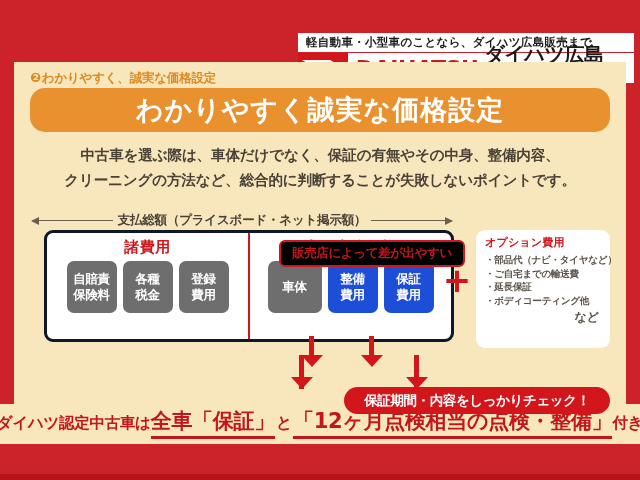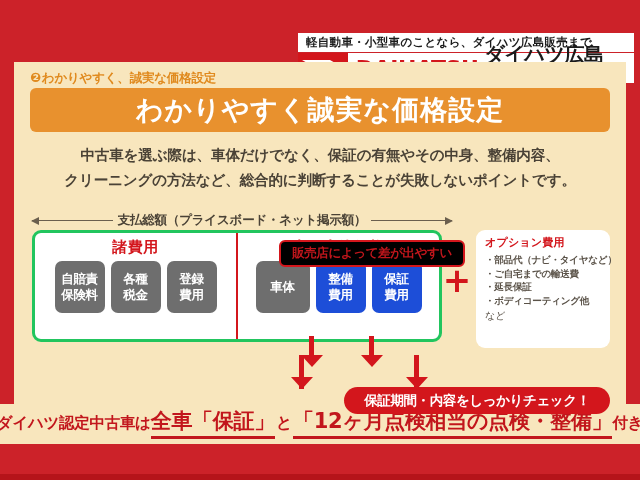--- a/index.html
+++ b/index.html
@@ -35,21 +35,21 @@
     background:#f8e6bd;
   }
   .section-label{
     position:absolute;left:16px;top:8px;font-size:12.5px;font-weight:800;
     color:#e08a1e;letter-spacing:-.2px;white-space:nowrap;
   }
   .section-label .num{font-size:13px;margin-right:1px;}
 
   .title-banner{
     position:absolute;left:16px;top:26px;width:580px;height:44px;
-    background:#e8912e;border-radius:6px;
+    background:#e8912e;border-radius:15px;
     display:flex;align-items:center;justify-content:center;
   }
   .title-banner span{
     color:#ffffff;font-size:27px;font-weight:800;letter-spacing:1px;
   }
 
   .lead{
     position:absolute;left:20px;top:80px;width:572px;text-align:center;
     color:#4a4236;font-size:14.6px;font-weight:700;line-height:25px;letter-spacing:-.2px;
   }
@@ -68,22 +68,22 @@
   .total-row .line.l::before{left:-1px;border-right:8px solid #6b5f4e;}
   .total-row .line.r::after{right:-1px;border-left:8px solid #6b5f4e;}
   .total-row .cap{
     color:#4a4236;font-size:12.5px;font-weight:800;white-space:nowrap;letter-spacing:-.2px;
   }
 
   
   .structure{position:absolute;left:18px;top:168px;width:578px;height:125px;}
 
   .total-box{
-    position:absolute;left:0;top:0;width:404px;height:106px;
-    background:#ffffff;border:3px solid #22c55e;border-radius:9px;
+    position:absolute;left:12px;top:0;width:404px;height:106px;
+    background:#ffffff;border:3px solid #0f172a;border-radius:9px;
     display:flex;
   }
   .sub-box{flex:1;display:flex;flex-direction:column;align-items:center;padding-top:5px;}
   .sub-box.left{border-right:2.5px solid #d3161c;}
   .sub-title{color:#d3161c;font-size:15px;font-weight:800;letter-spacing:.5px;margin-bottom:4px;}
   .chips{display:flex;gap:6px;}
   .chip{
     width:50px;height:52px;border-radius:7px;
     display:flex;flex-direction:column;align-items:center;justify-content:center;
     color:#ffffff;font-size:12.5px;font-weight:800;line-height:16px;letter-spacing:-.3px;
@@ -104,21 +104,21 @@
   .option-title{
     color:#d3161c;font-size:11px;font-weight:800;text-align:left;
     letter-spacing:.2px;margin-bottom:3px;
   }
   .option-list{list-style:none;margin:0;padding:0;}
   .option-list li{
     color:#5a5248;font-size:9.6px;font-weight:700;line-height:13.5px;
     letter-spacing:-.3px;white-space:nowrap;
   }
   .option-note{
-    color:#5a5248;font-size:10px;font-weight:400;margin-top:2px;padding-right:4px;
+    color:#5a5248;font-size:12px;font-weight:700;text-align:right;margin-top:2px;padding-right:4px;
   }
 
   
   .connector{position:absolute;background:#d3161c;}
   .conn-tri{
     position:absolute;width:0;height:0;
     border-left:11px solid transparent;border-right:11px solid transparent;
     border-top:12px solid #d3161c;
   }
 

